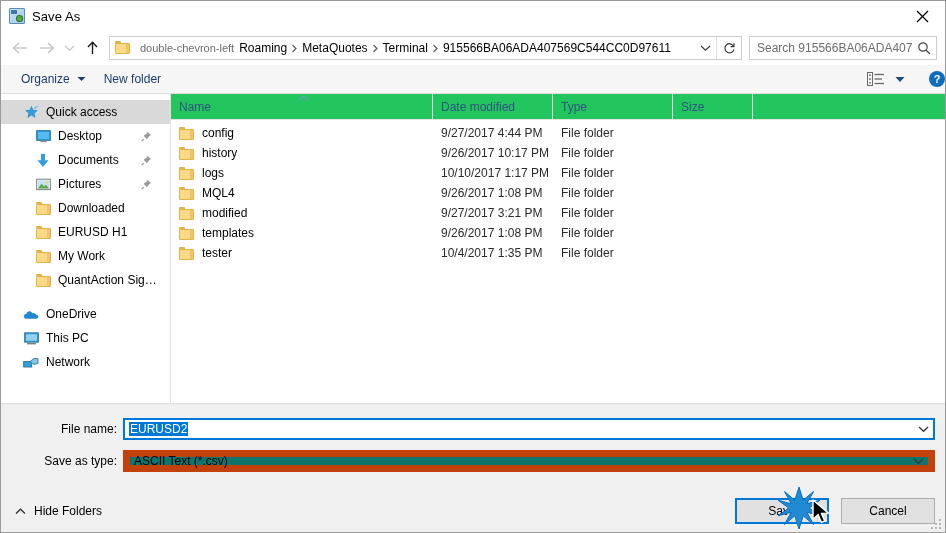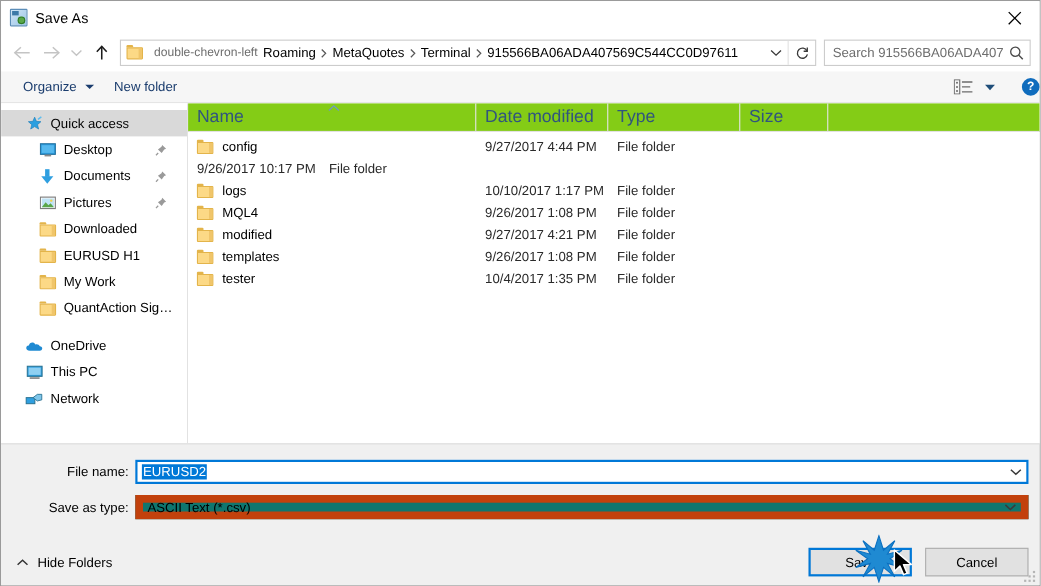--- a/index.html
+++ b/index.html
@@ -286,22 +286,22 @@
     flex-direction: column;
     min-width: 0;
     background: #ffffff;
   }
   .col-headers {
     height: 25px;
     flex: 0 0 25px;
     display: flex;
     align-items: stretch;
     border-bottom: 1px solid #e2e2e2;
-    background: #84cc16;
-    font-size: 16px;
+    background: #22c55e;
+    font-size: 12px;
     color: #30557e;
   }
   .col-h {
     display: flex;
     align-items: center;
     padding-left: 8px;
     box-sizing: border-box;
     border-right: 1px solid #e5e5e5;
     position: relative;
   }
@@ -763,20 +763,26 @@
               <span class="folder"><span class="tab"></span><span class="body-f"></span></span>
             </span>
             <span>config</span>
           </div>
           <div class="cell date">9/27/2017 4:44 PM</div>
           <div class="cell type">File folder</div>
           <div class="cell size"></div>
         </div>
 
         <div class="row">
+          <div class="cell name">
+            <span class="row-folder-icon">
+              <span class="folder"><span class="tab"></span><span class="body-f"></span></span>
+            </span>
+            <span>history</span>
+          </div>
           <div class="cell date">9/26/2017 10:17 PM</div>
           <div class="cell type">File folder</div>
           <div class="cell size"></div>
         </div>
 
         <div class="row">
           <div class="cell name">
             <span class="row-folder-icon">
               <span class="folder"><span class="tab"></span><span class="body-f"></span></span>
             </span>
@@ -799,21 +805,21 @@
           <div class="cell size"></div>
         </div>
 
         <div class="row">
           <div class="cell name">
             <span class="row-folder-icon">
               <span class="folder"><span class="tab"></span><span class="body-f"></span></span>
             </span>
             <span>modified</span>
           </div>
-          <div class="cell date">9/27/2017 4:21 PM</div>
+          <div class="cell date">9/27/2017 3:21 PM</div>
           <div class="cell type">File folder</div>
           <div class="cell size"></div>
         </div>
 
         <div class="row">
           <div class="cell name">
             <span class="row-folder-icon">
               <span class="folder"><span class="tab"></span><span class="body-f"></span></span>
             </span>
             <span>templates</span>

